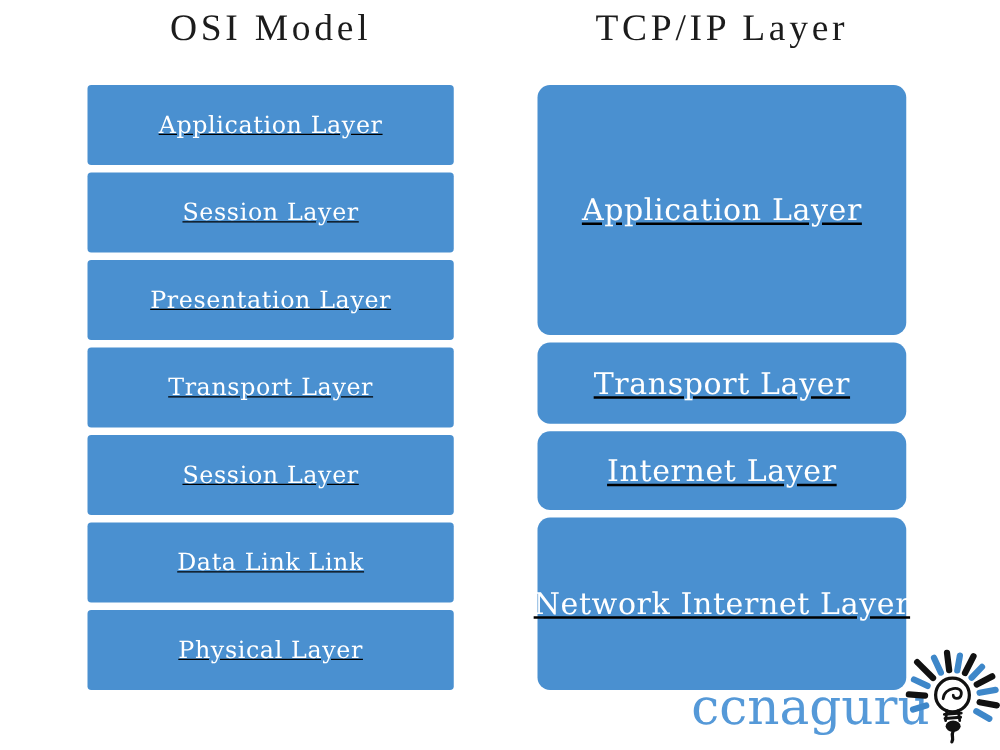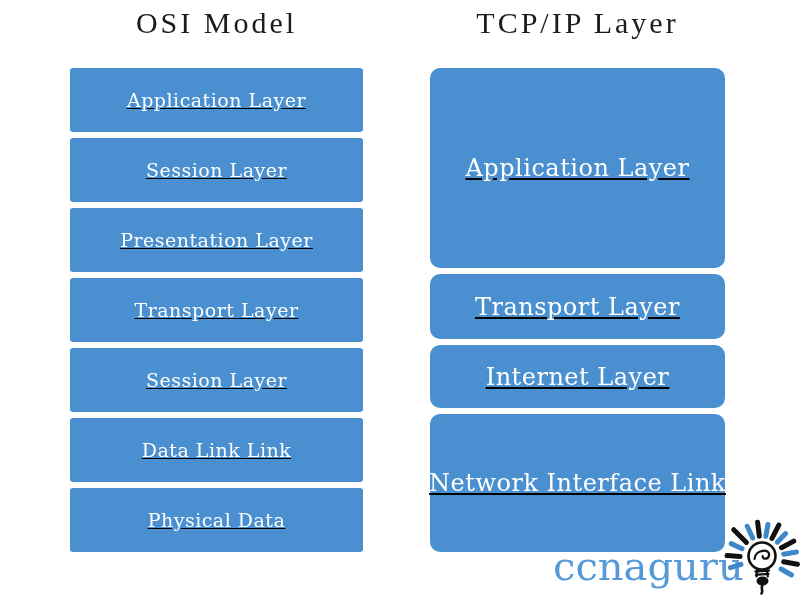--- a/index.html
+++ b/index.html
@@ -92,28 +92,28 @@
 
   <div class="model-title title-tcpip">TCP/IP Layer</div>
 
   <div class="column col-osi">
     <div class="layer-box osi-box">Application Layer</div>
     <div class="layer-box osi-box">Session Layer</div>
     <div class="layer-box osi-box">Presentation Layer</div>
     <div class="layer-box osi-box">Transport Layer</div>
     <div class="layer-box osi-box">Session Layer</div>
     <div class="layer-box osi-box">Data Link Link</div>
-    <div class="layer-box osi-box">Physical Data</div>
+    <div class="layer-box osi-box">Physical Layer</div>
   </div>
 
   <div class="column col-tcpip">
     <div class="layer-box tcp-box tcp-h0">Application Layer</div>
     <div class="layer-box tcp-box tcp-h1">Transport Layer</div>
     <div class="layer-box tcp-box tcp-h2">Internet Layer</div>
-    <div class="layer-box tcp-box tcp-h3">Network Interface Link</div>
+    <div class="layer-box tcp-box tcp-h3">Network Internet Layer</div>
   </div>
 
   <div class="logo-text">ccnaguru</div>
 
   <div class="bulb-wrap">
     <svg width="86" height="100" viewBox="0 0 86 100" xmlns="http://www.w3.org/2000/svg">
 
       <g stroke-linecap="round">
         <line x1="66" y1="56" x2="84" y2="56" stroke="var(--sketch-black)" stroke-width="5" transform="rotate(225 44 56)"></line>
         <line x1="66" y1="56" x2="78" y2="56" stroke="var(--ray-blue)" stroke-width="5" transform="rotate(205 44 56)"></line>

